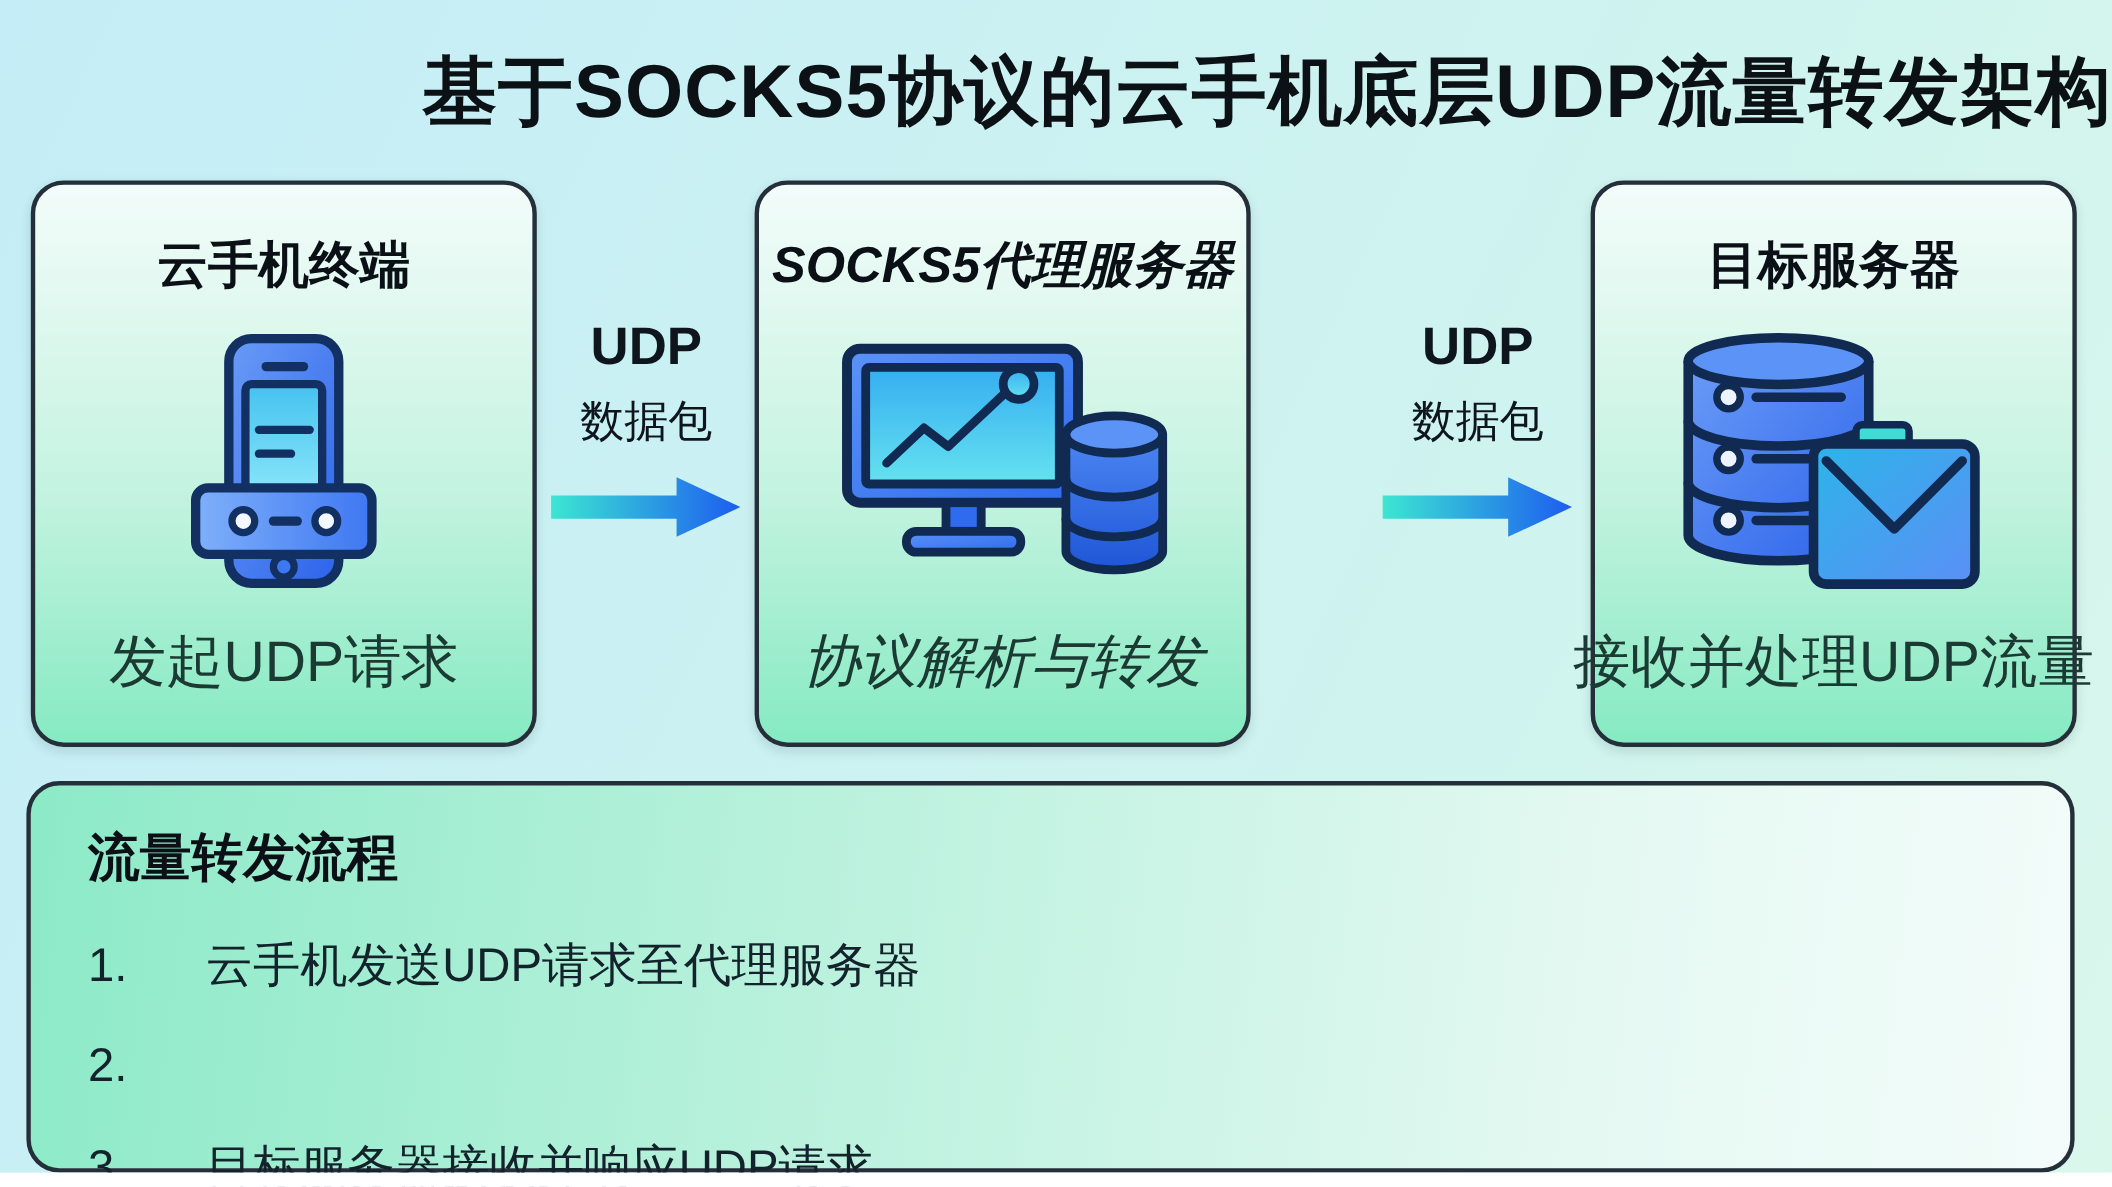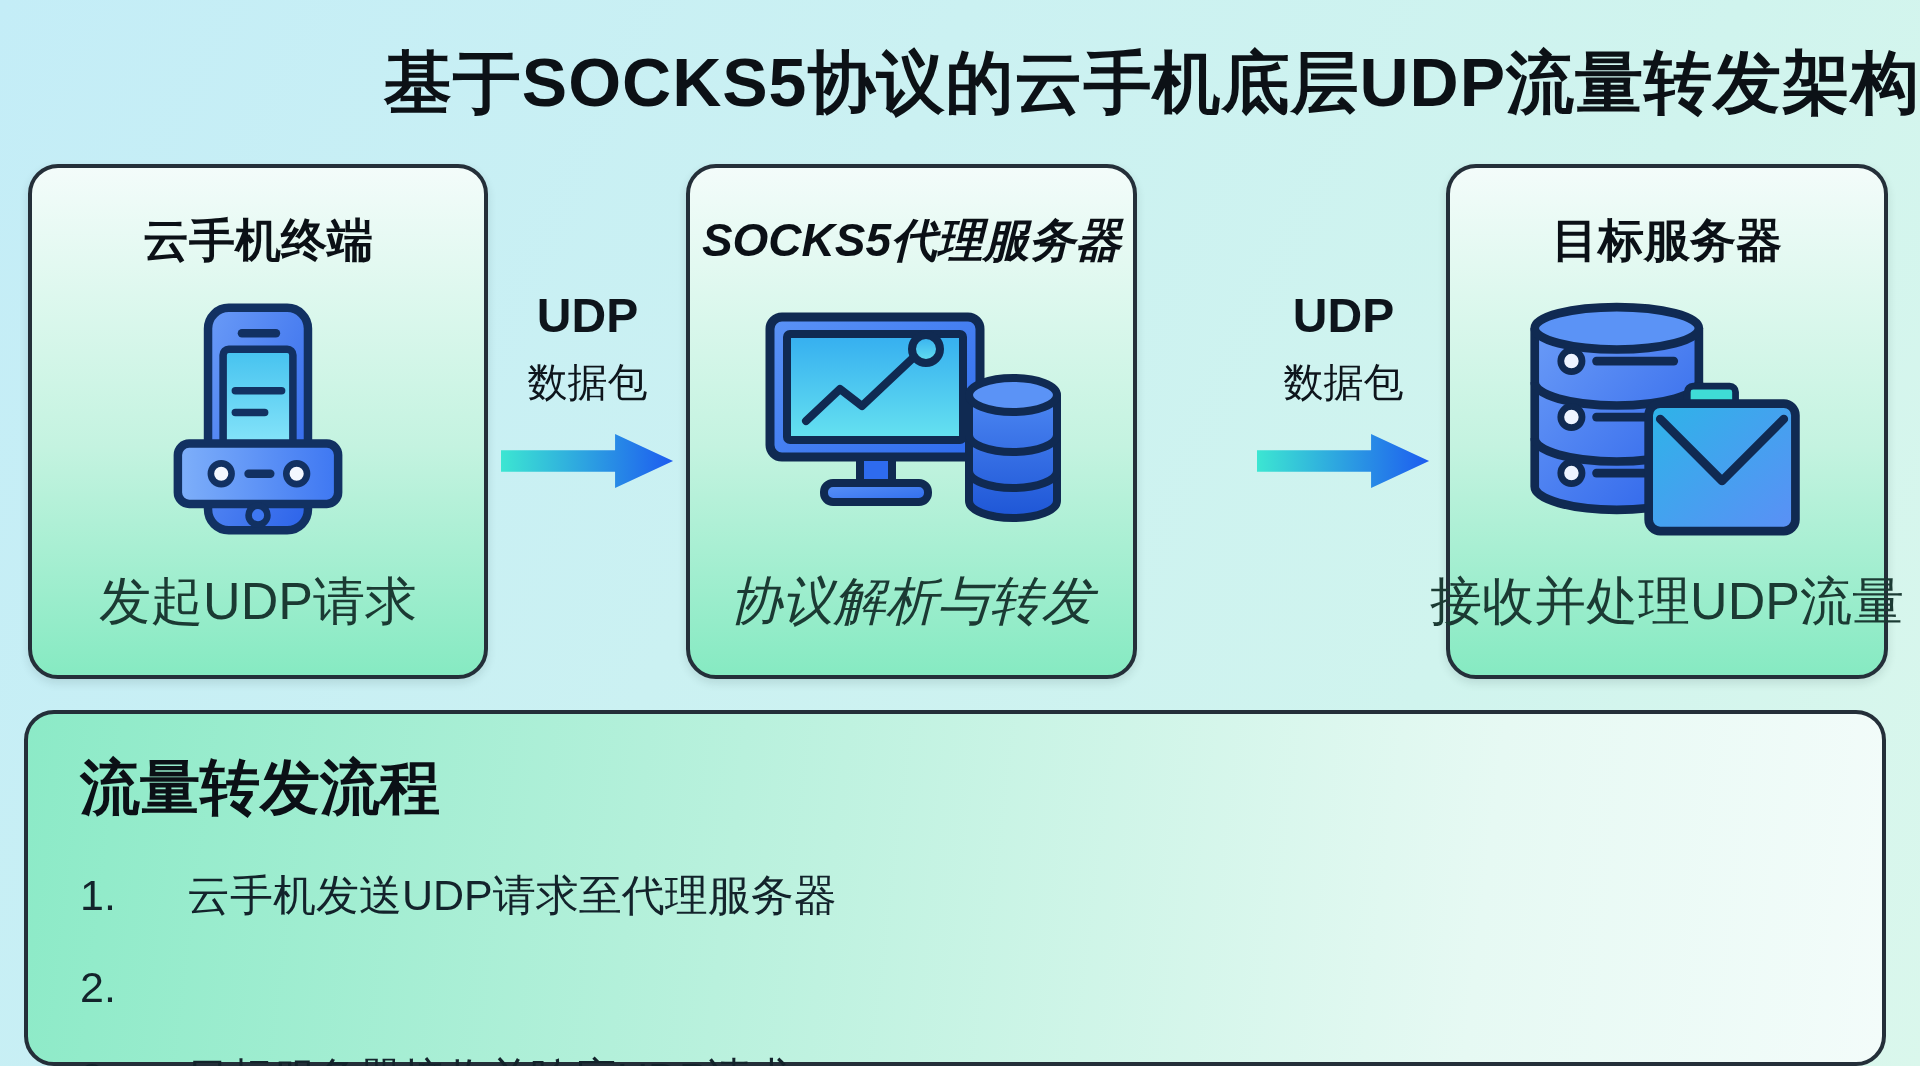--- a/index.html
+++ b/index.html
@@ -82,21 +82,21 @@
     left: 24px;
     top: 710px;
     width: 1862px;
     height: 356px;
     border: 4px solid #242f39;
     border-radius: 30px;
     background: linear-gradient(97deg, #8ceac7 0%, #b9f1dd 38%, #e6f9f3 78%, #f3fcfa 100%);
     padding: 34px 50px 0 52px;
   }
   .flow-heading {
-    font-size: 60px;
+    font-size: 47px;
     font-weight: 900;
     color: #0b1016;
   }
   .flow-step {
     display: flex;
     align-items: baseline;
     margin-top: 38px;
     font-size: 43px;
     color: #13232b;
   }

